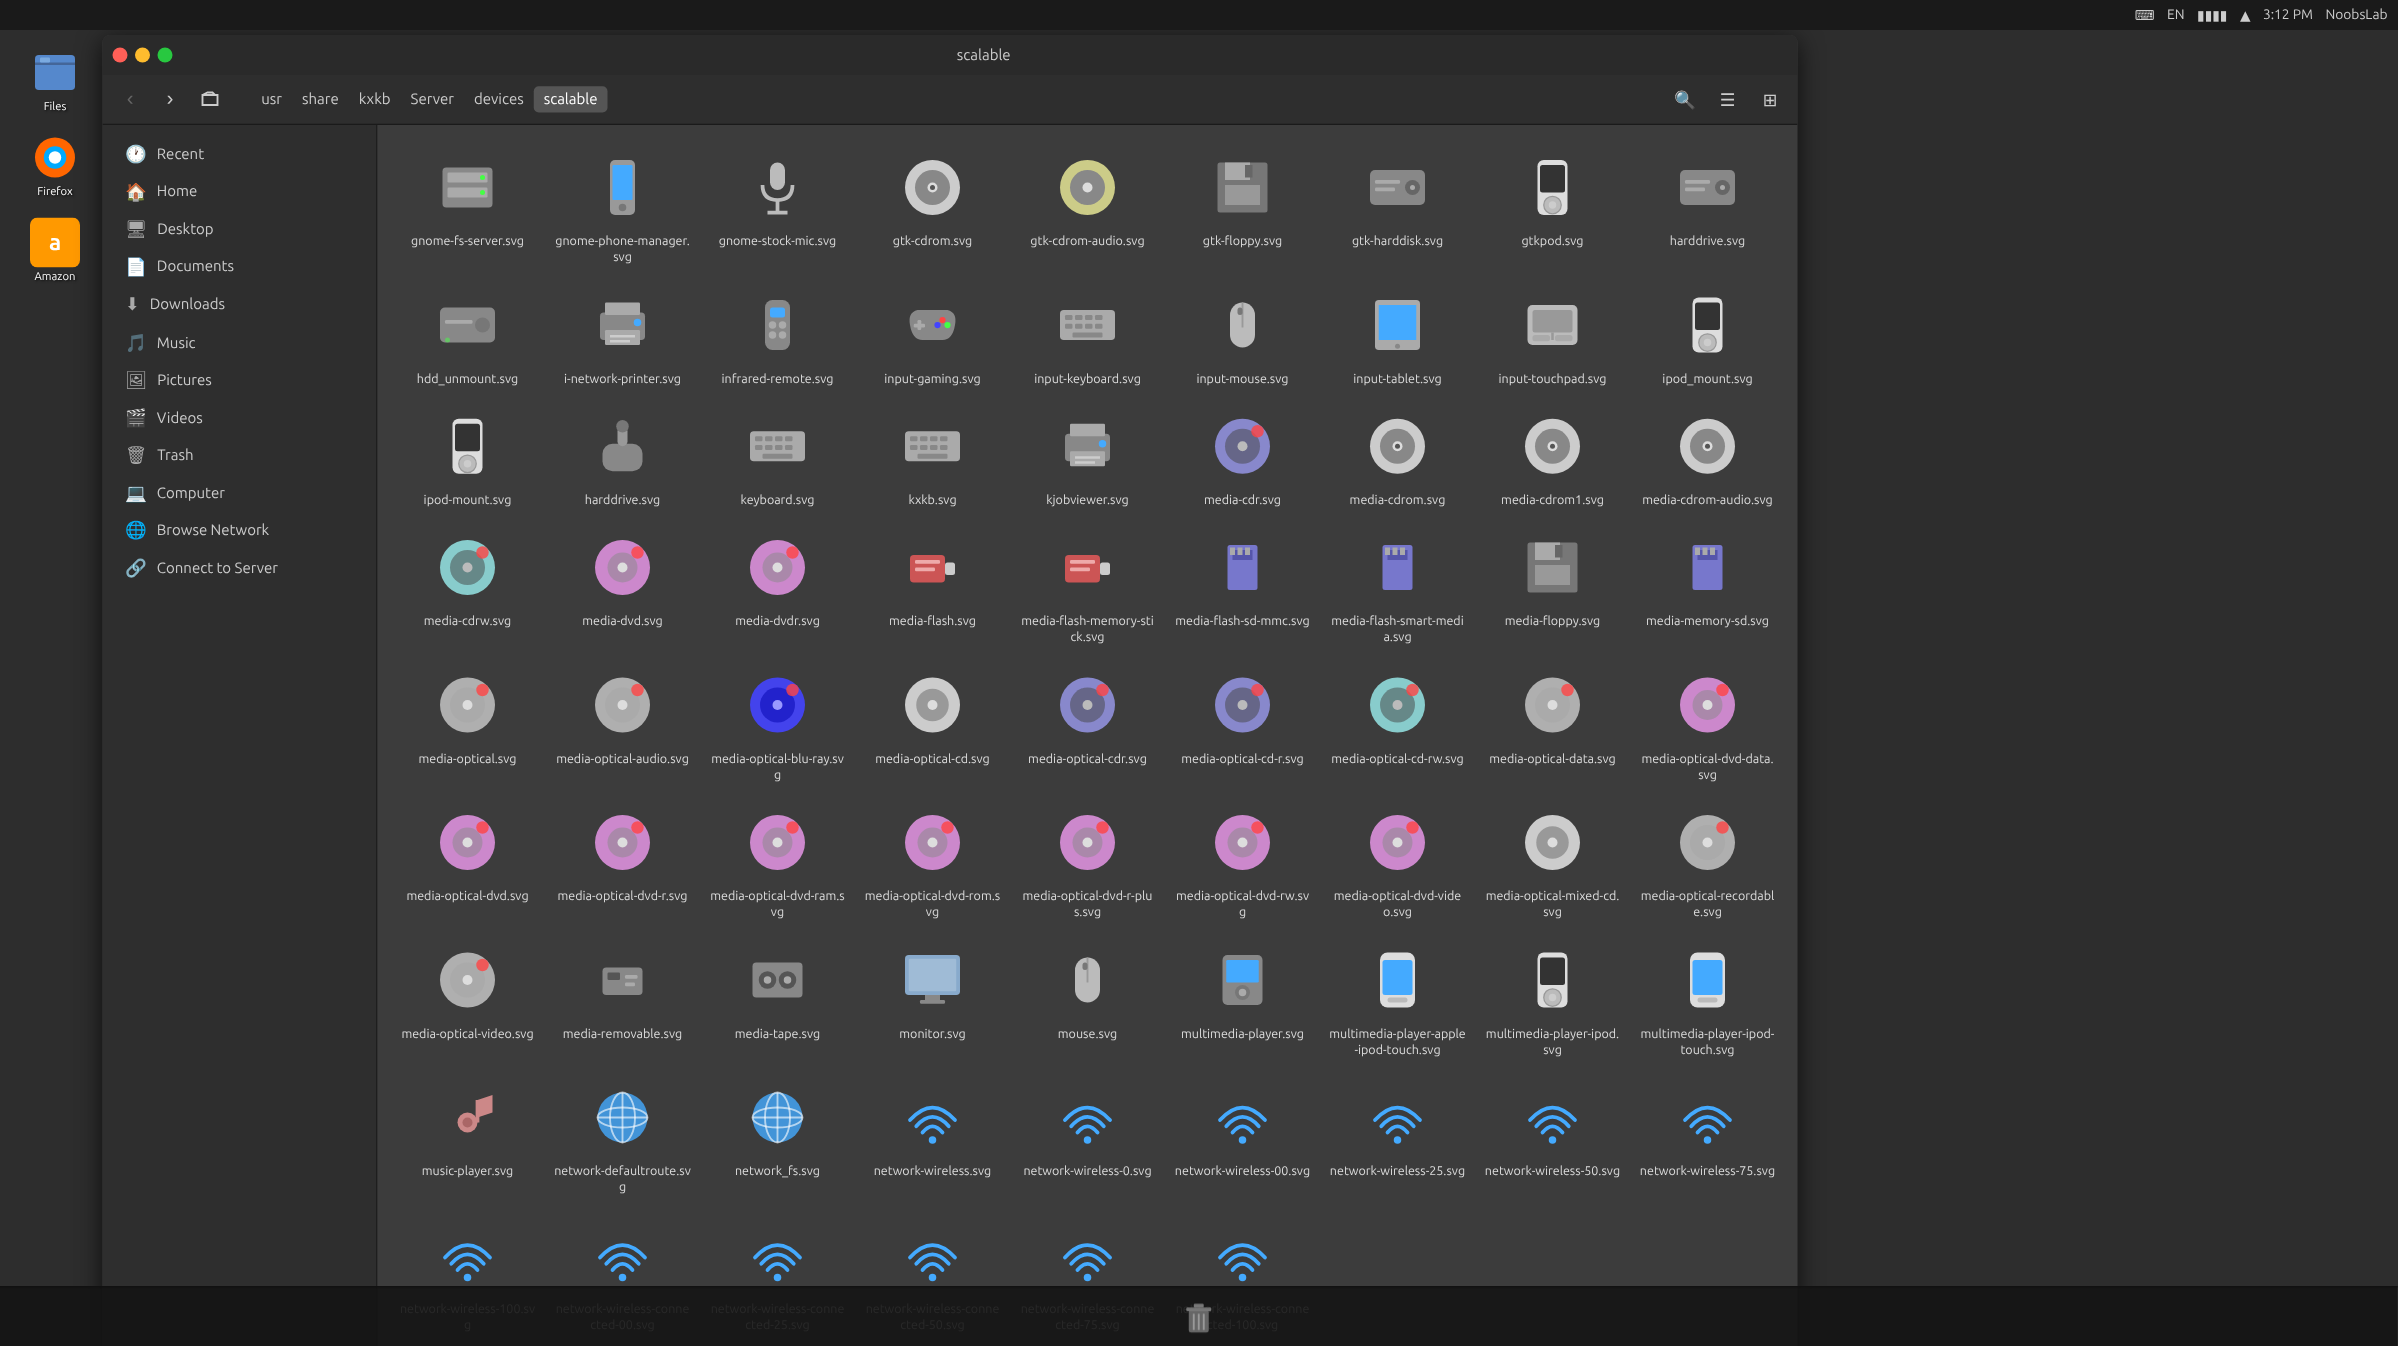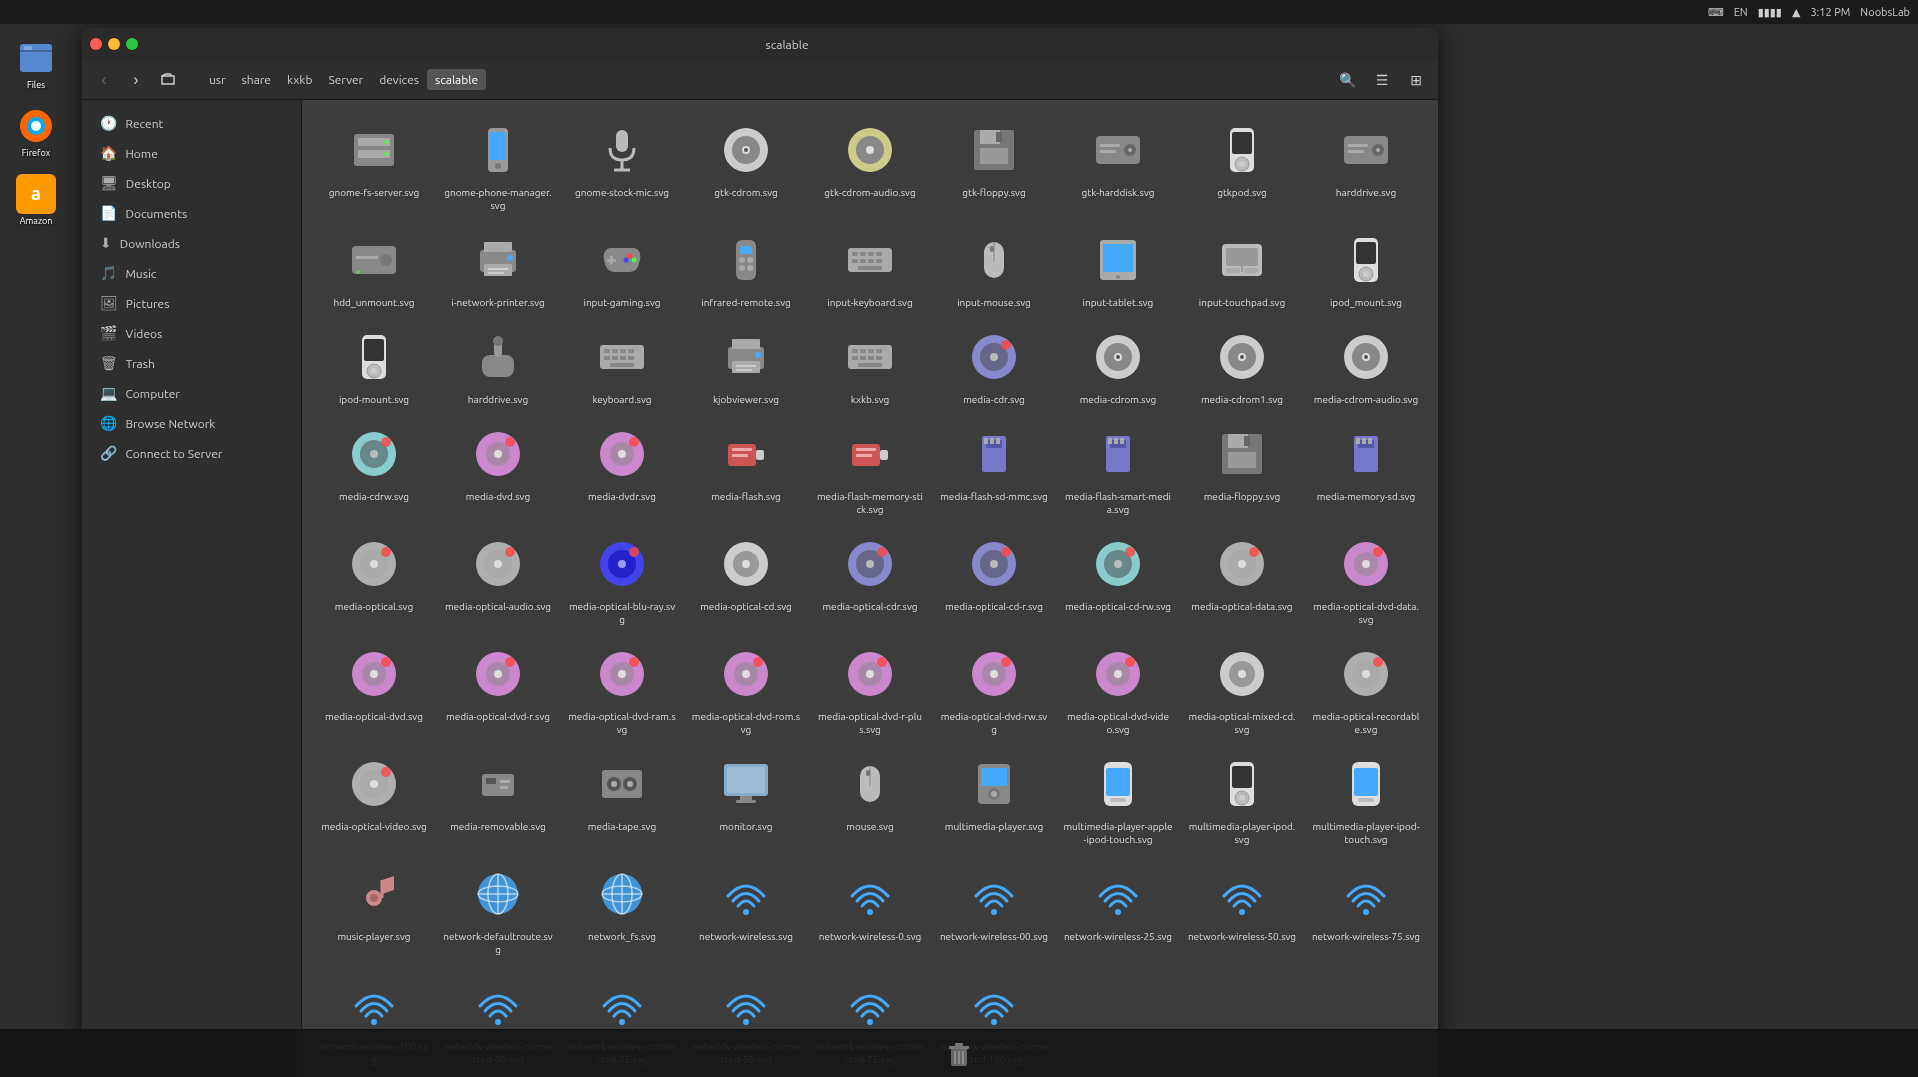--- a/index.html
+++ b/index.html
@@ -215,21 +215,21 @@
 
     
     .desktop {
       position: fixed;
       left: 0;
       top: 24px;
       width: 80px;
       height: calc(100vh - 24px);
       display: flex;
       flex-direction: column;
-      align-items: flex-start;
+      align-items: flex-end;
       padding: 8px 4px;
       gap: 4px;
     }
     .desktop-icon {
       width: 64px;
       height: 64px;
       display: flex;
       flex-direction: column;
       align-items: center;
       justify-content: center;
@@ -531,42 +531,42 @@
       <rect x="16" y="34" width="20" height="2" fill="#ccc"></rect>
       <rect x="16" y="38" width="16" height="2" fill="#ccc"></rect>
       <circle cx="38" cy="24" r="3" fill="#4af"></circle>
     </svg>
             </div>
             <div class="file-name">i-network-printer.svg</div>
           </div>
           <div class="file-item">
             <div class="file-icon">
               <svg viewBox="0 0 52 52" width="52" height="52">
+      <rect x="16" y="6" width="20" height="40" rx="6" fill="#888"></rect>
+      <rect x="20" y="12" width="12" height="8" rx="2" fill="#4af"></rect>
+      <circle cx="22" cy="26" r="3" fill="#aaa"></circle>
+      <circle cx="30" cy="26" r="3" fill="#aaa"></circle>
+      <circle cx="22" cy="34" r="3" fill="#aaa"></circle>
+      <circle cx="30" cy="34" r="3" fill="#aaa"></circle>
+    </svg>
+            </div>
+            <div class="file-name">infrared-remote.svg</div>
+          </div>
+          <div class="file-item">
+            <div class="file-icon">
+              <svg viewBox="0 0 52 52" width="52" height="52">
       <path d="M8 26 Q6 16 14 14 L38 14 Q46 16 44 26 Q42 38 34 38 L18 38 Q10 38 8 26 Z" fill="#888"></path>
       <rect x="14" y="22" width="3" height="8" rx="1" fill="#aaa"></rect>
       <rect x="11" y="25" width="9" height="3" rx="1" fill="#aaa"></rect>
       <circle cx="34" cy="22" r="2.5" fill="#f44"></circle>
       <circle cx="38" cy="26" r="2.5" fill="#4f4"></circle>
       <circle cx="30" cy="26" r="2.5" fill="#44f"></circle>
     </svg>
             </div>
             <div class="file-name">input-gaming.svg</div>
-          </div>
-          <div class="file-item">
-            <div class="file-icon">
-              <svg viewBox="0 0 52 52" width="52" height="52">
-      <rect x="16" y="6" width="20" height="40" rx="6" fill="#888"></rect>
-      <rect x="20" y="12" width="12" height="8" rx="2" fill="#4af"></rect>
-      <circle cx="22" cy="26" r="3" fill="#aaa"></circle>
-      <circle cx="30" cy="26" r="3" fill="#aaa"></circle>
-      <circle cx="22" cy="34" r="3" fill="#aaa"></circle>
-      <circle cx="30" cy="34" r="3" fill="#aaa"></circle>
-    </svg>
-            </div>
-            <div class="file-name">infrared-remote.svg</div>
           </div>
           <div class="file-item">
             <div class="file-icon">
               <svg viewBox="0 0 52 52" width="52" height="52">
       <rect x="4" y="14" width="44" height="24" rx="3" fill="#aaa"></rect>
       <rect x="8" y="18" width="6" height="4" rx="1" fill="#888"></rect>
       <rect x="16" y="18" width="6" height="4" rx="1" fill="#888"></rect>
       <rect x="24" y="18" width="6" height="4" rx="1" fill="#888"></rect>
       <rect x="32" y="18" width="6" height="4" rx="1" fill="#888"></rect>
       <rect x="8" y="25" width="6" height="4" rx="1" fill="#888"></rect>
@@ -655,46 +655,46 @@
       <rect x="24" y="25" width="6" height="4" rx="1" fill="#888"></rect>
       <rect x="32" y="25" width="6" height="4" rx="1" fill="#888"></rect>
       <rect x="14" y="32" width="24" height="4" rx="1" fill="#888"></rect>
     </svg>
             </div>
             <div class="file-name">keyboard.svg</div>
           </div>
           <div class="file-item">
             <div class="file-icon">
               <svg viewBox="0 0 52 52" width="52" height="52">
-      <rect x="8" y="16" width="36" height="22" rx="3" fill="#888"></rect>
-      <rect x="12" y="8" width="28" height="10" rx="1" fill="#aaa"></rect>
-      <rect x="12" y="30" width="28" height="12" rx="1" fill="#aaa"></rect>
-      <rect x="16" y="34" width="20" height="2" fill="#ccc"></rect>
-      <rect x="16" y="38" width="16" height="2" fill="#ccc"></rect>
-      <circle cx="38" cy="24" r="3" fill="#4af"></circle>
-    </svg>
-            </div>
-            <div class="file-name">kjobviewer.svg</div>
-          </div>
-          <div class="file-item">
-            <div class="file-icon">
-              <svg viewBox="0 0 52 52" width="52" height="52">
       <rect x="4" y="14" width="44" height="24" rx="3" fill="#aaa"></rect>
       <rect x="8" y="18" width="6" height="4" rx="1" fill="#888"></rect>
       <rect x="16" y="18" width="6" height="4" rx="1" fill="#888"></rect>
       <rect x="24" y="18" width="6" height="4" rx="1" fill="#888"></rect>
       <rect x="32" y="18" width="6" height="4" rx="1" fill="#888"></rect>
       <rect x="8" y="25" width="6" height="4" rx="1" fill="#888"></rect>
       <rect x="16" y="25" width="6" height="4" rx="1" fill="#888"></rect>
       <rect x="24" y="25" width="6" height="4" rx="1" fill="#888"></rect>
       <rect x="32" y="25" width="6" height="4" rx="1" fill="#888"></rect>
       <rect x="14" y="32" width="24" height="4" rx="1" fill="#888"></rect>
     </svg>
             </div>
             <div class="file-name">kxkb.svg</div>
+          </div>
+          <div class="file-item">
+            <div class="file-icon">
+              <svg viewBox="0 0 52 52" width="52" height="52">
+      <rect x="8" y="16" width="36" height="22" rx="3" fill="#888"></rect>
+      <rect x="12" y="8" width="28" height="10" rx="1" fill="#aaa"></rect>
+      <rect x="12" y="30" width="28" height="12" rx="1" fill="#aaa"></rect>
+      <rect x="16" y="34" width="20" height="2" fill="#ccc"></rect>
+      <rect x="16" y="38" width="16" height="2" fill="#ccc"></rect>
+      <circle cx="38" cy="24" r="3" fill="#4af"></circle>
+    </svg>
+            </div>
+            <div class="file-name">kjobviewer.svg</div>
           </div>
           <div class="file-item">
             <div class="file-icon">
               <svg viewBox="0 0 52 52" width="52" height="52">
       <circle cx="26" cy="26" r="22" fill="#88c"></circle>
       <circle cx="26" cy="26" r="14" fill="#668"></circle>
       <circle cx="26" cy="26" r="4" fill="#bbb"></circle>
       <circle cx="38" cy="14" r="5" fill="#f44" opacity="0.8"></circle>
     </svg>
             </div>

